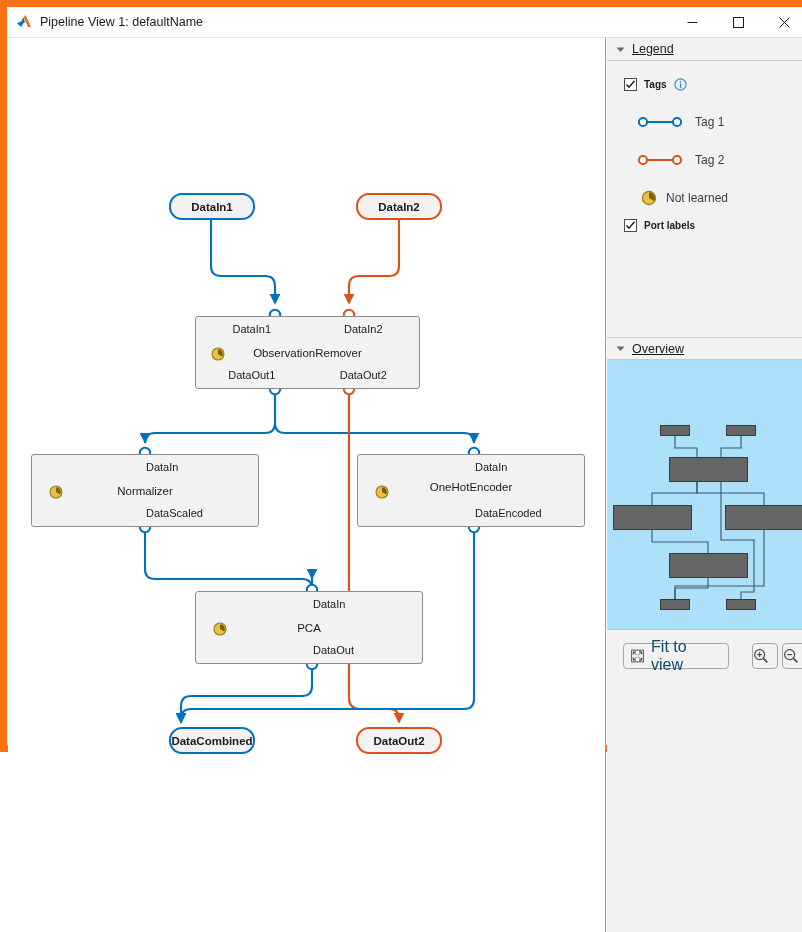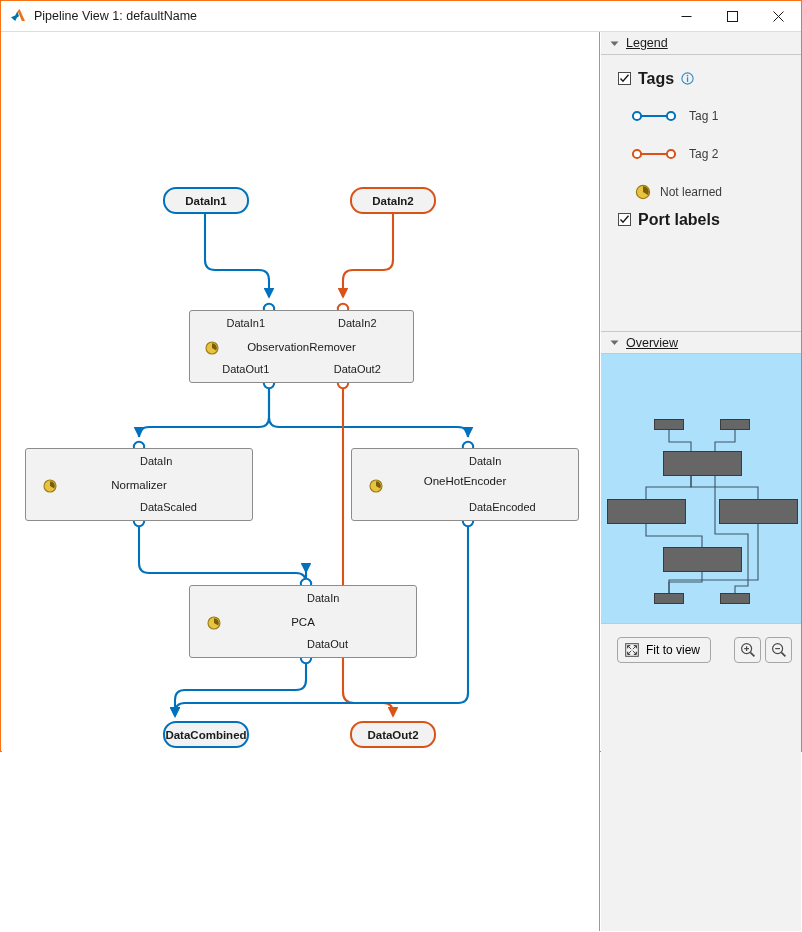--- a/index.html
+++ b/index.html
@@ -8,21 +8,21 @@
     width: 802px; height: 932px;
     font-family: "Liberation Sans", sans-serif;
     background: #ffffff;
     overflow: hidden;
   }
 
   #app {
     position: relative;
     width: 802px; height: 752px;
     background: #ffffff;
-    border: 1px solid #f97316;
+    border: 7px solid #f97316;
   }
 
   
   #titlebar {
     position: absolute; left: 0; top: 0;
     width: 800px; height: 31px;
     background: #ffffff;
     border-bottom: 1px solid #dedede;
     display: flex; align-items: center;
   }
@@ -116,21 +116,21 @@
   #legend-body { padding: 10px 0 0 0; height: 276px; background: #f2f2f2; }
   .leg-row { display: flex; align-items: center; height: 27px; padding-left: 17px; }
   .cbx {
     width: 13px; height: 13px;
     border: 1px solid #4a4a4a;
     background: #fff;
     margin-right: 7px;
     flex: 0 0 auto;
     position: relative;
   }
-  .leg-title { font-size: 16px; font-weight: bold; color: #1a1a1a; }
+  .leg-title { font-size: 10px; font-weight: bold; color: #1a1a1a; }
   .info-icon { margin-left: 7px; width: 13px; height: 13px; }
   .leg-sub { display: flex; align-items: center; height: 28px; padding-left: 30px; margin-top: 10px; }
   .leg-sub .swatch { width: 46px; height: 14px; margin-right: 12px; flex: 0 0 auto; }
   .leg-sub .sub-text { font-size: 12px; color: #3c3c3c; }
   .leg-sub.status { padding-left: 34px; }
   .leg-sub.status .swatch { width: 16px; height: 16px; margin-right: 9px; }
 
   #overview-body {
     height: 270px;
     background: #ade0fb;
@@ -143,22 +143,22 @@
     border: 1px solid #3b3b3b;
   }
 
   #navigate-body { padding: 13px 0 0 0; background: #f2f2f2; }
   .nav-row { display: flex; align-items: center; padding-left: 16px; }
   .btn {
     height: 26px;
     background: #f2f2f2;
     border: 1px solid #a6a6a6;
     border-radius: 4px;
-    display: flex; align-items: center; justify-content: center;
-    font-size: 12px; color: #000000;
+    display: flex; align-items: center; justify-content: space-between;
+    font-size: 16px; color: #0c4a6e;
     cursor: default;
   }
   #fit-btn { padding: 0 10px 0 7px; gap: 7px; }
   .icon-btn { width: 27px; height: 26px; }
   #zoom-in-btn { margin-left: 23px; }
   #zoom-out-btn { margin-left: 4px; }
 </style>
 </head>
 <body>
 

